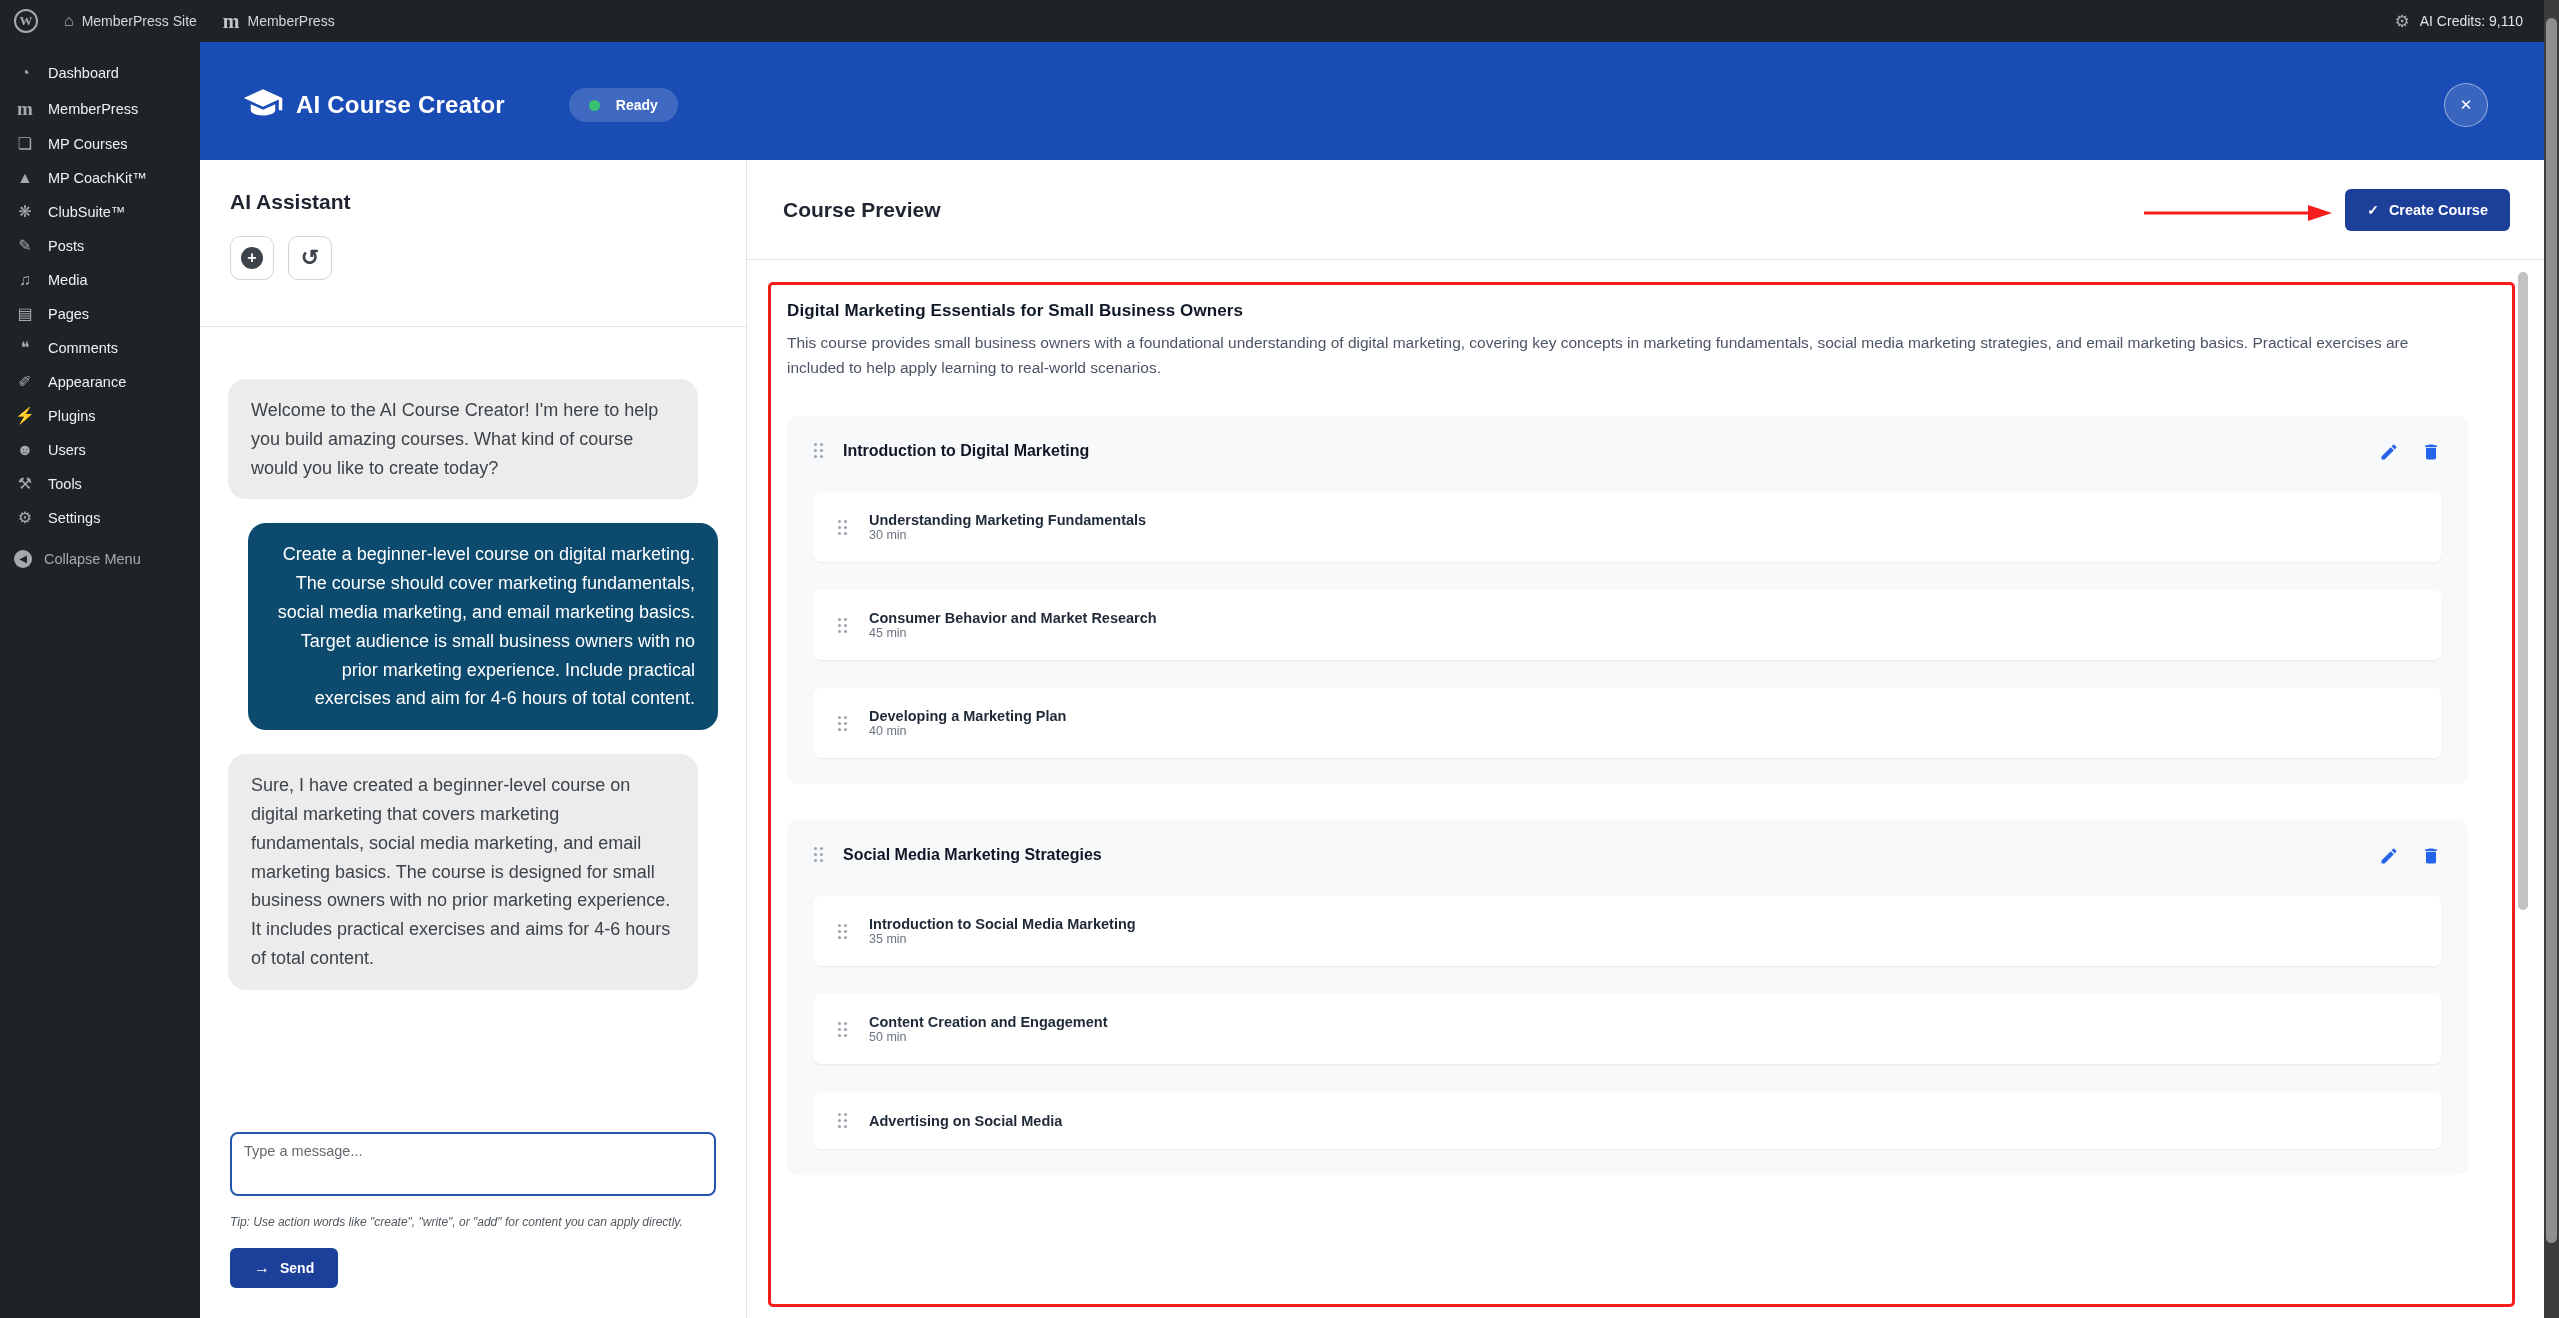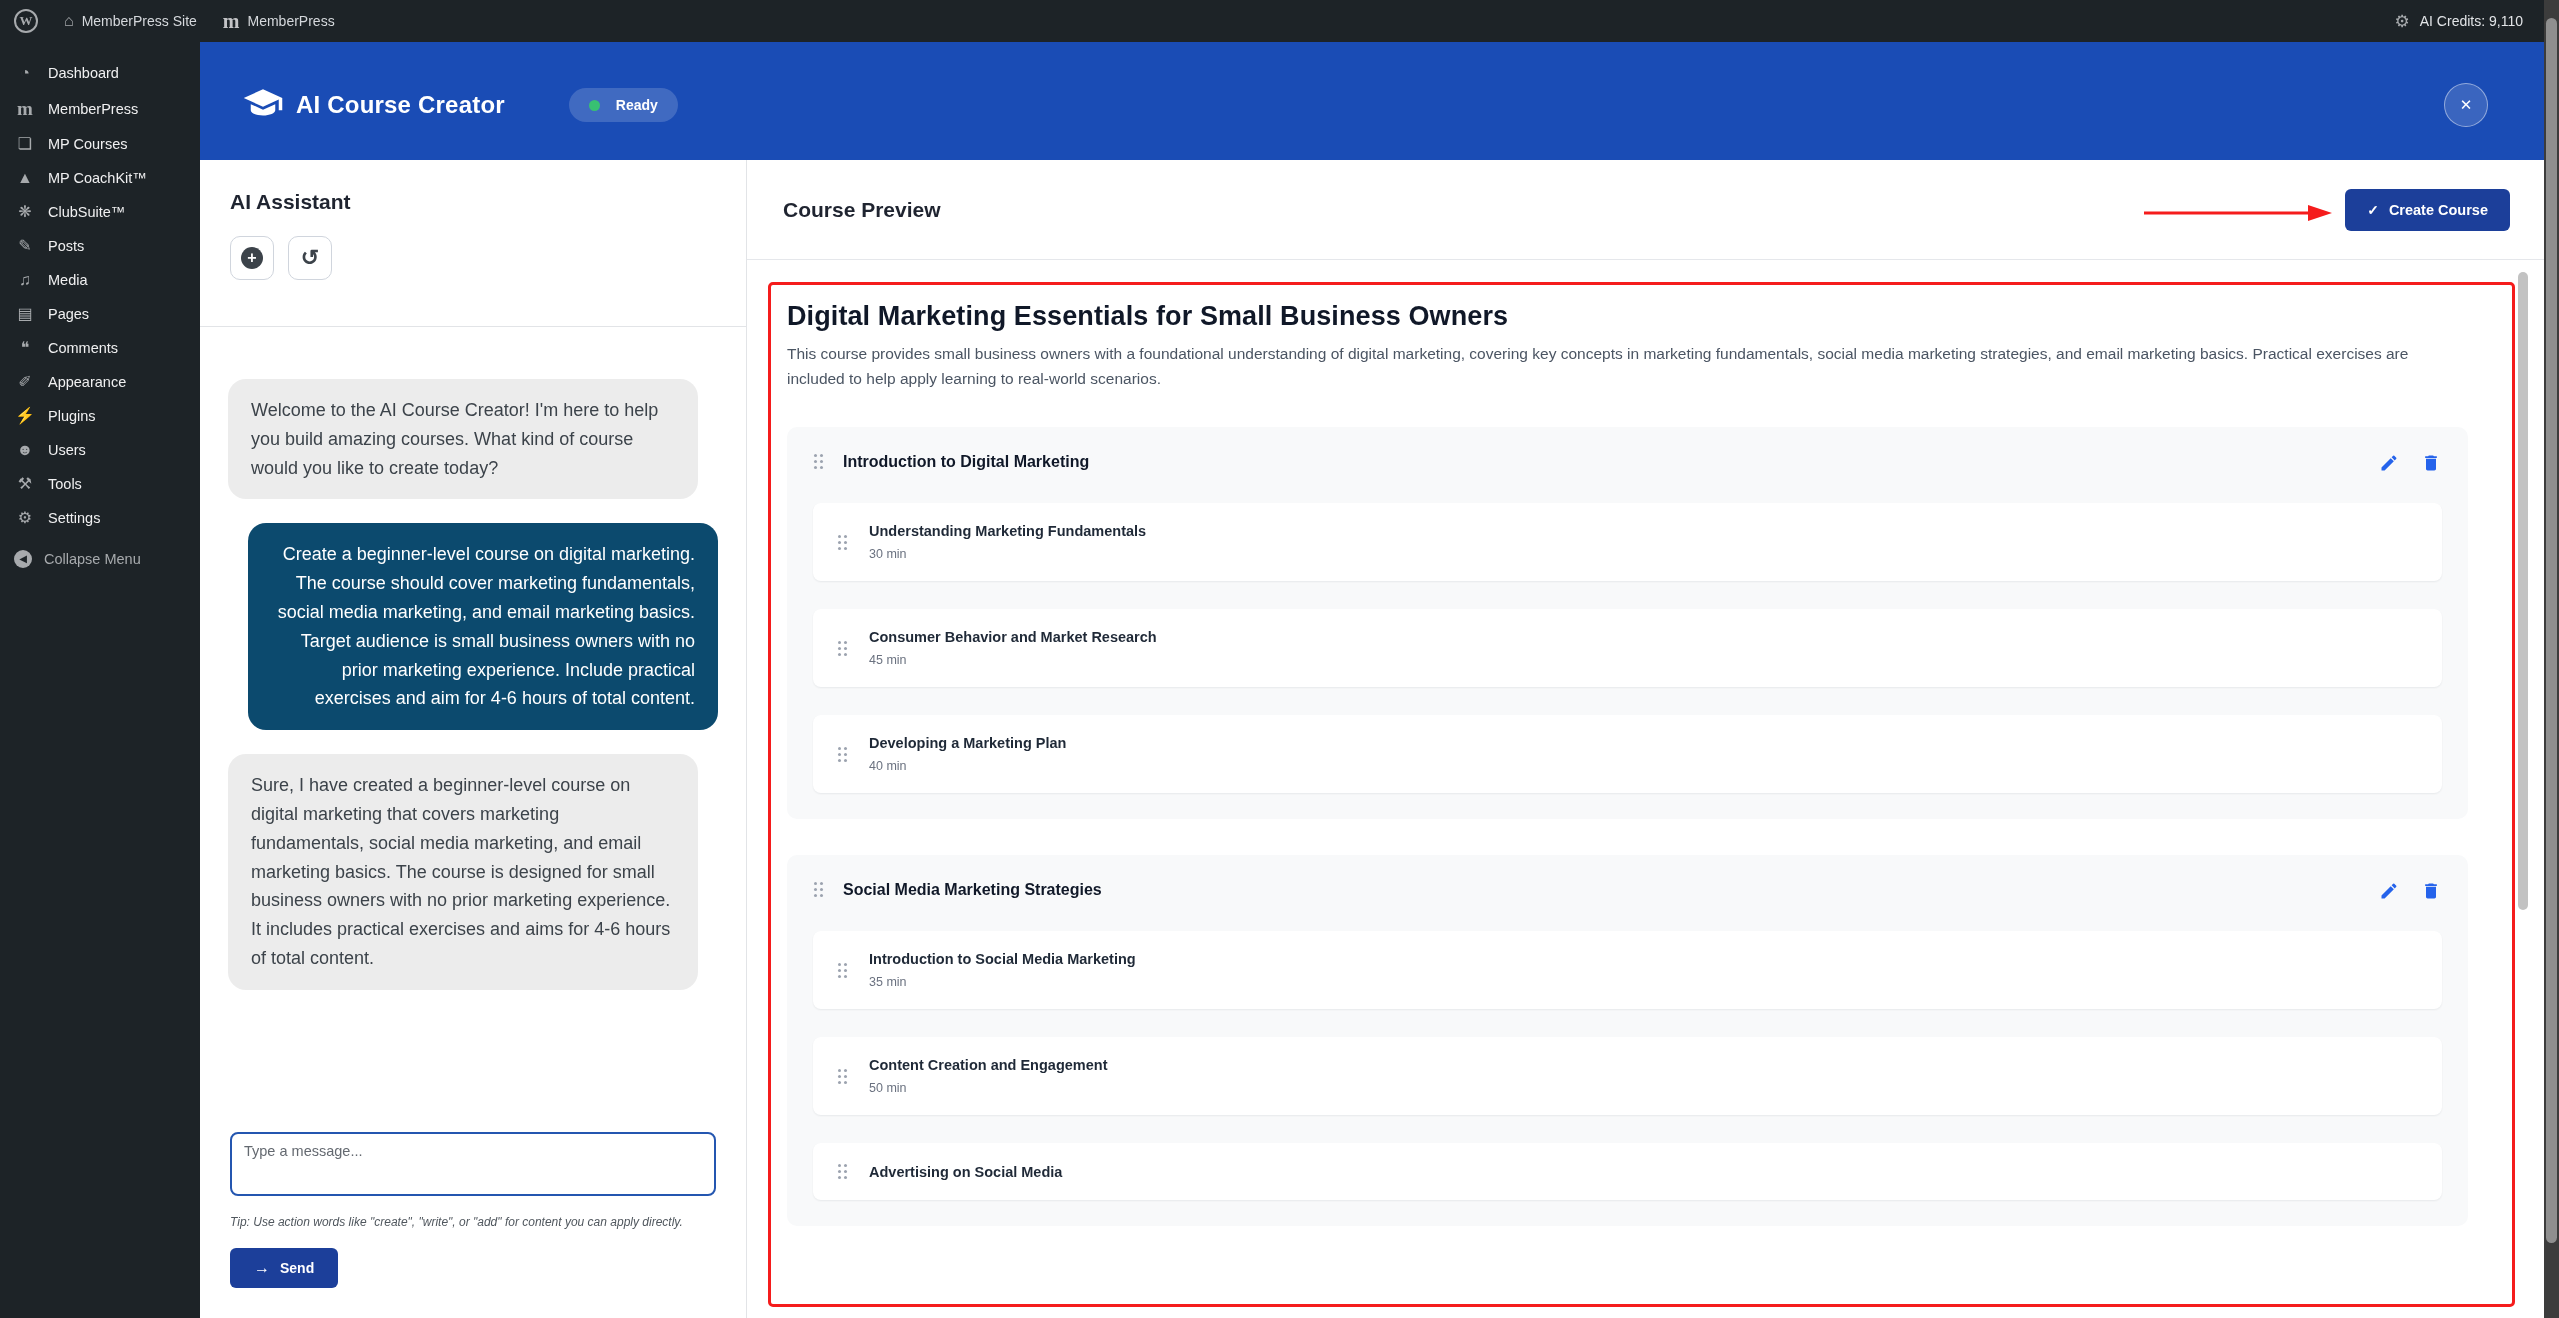--- a/index.html
+++ b/index.html
@@ -87,38 +87,38 @@
   .create-btn{margin-left:auto;background:var(--button-blue);color:#fff;border:none;border-radius:6px;
     padding:13px 22px;font-size:14.5px;font-weight:700;display:inline-flex;align-items:center;gap:10px;
     cursor:pointer;font-family:"Liberation Sans",sans-serif;}
   .check-glyph{font-size:14px;line-height:1;}
 
   .annotation-arrow{position:absolute;top:44px;right:212px;width:188px;height:18px;pointer-events:none;z-index:5;}
 
   .annotation-box{margin:22px 0 0 21px;width:1747px;height:1025px;border:3px solid var(--annotation-red);
     border-radius:5px;padding:16px 44px 0 16px;overflow:hidden;position:relative;}
 
-  .course-title{font-size:27px;font-weight:700;color:#101828;letter-spacing:.1px;}
+  .course-title{font-size:17px;font-weight:700;color:#101828;letter-spacing:.1px;}
   .course-desc{margin-top:9px;font-size:15.5px;color:#4b5563;line-height:1.62;max-width:1690px;}
 
   .section-card{background:#f8f9fa;border-radius:10px;margin-top:36px;padding:26px;}
   .section-head{display:flex;align-items:flex-start;gap:18px;}
   .section-title{font-size:16px;font-weight:700;color:#101828;}
   .section-actions{margin-left:auto;display:flex;align-items:center;gap:20px;}
   .icon-btn{background:none;border:none;cursor:pointer;width:22px;height:22px;padding:0;}
   .icon-btn svg{width:20px;height:20px;fill:#2563eb;}
 
   .drag-dots{width:12px;height:17px;position:relative;flex:0 0 12px;cursor:grab;}
   .drag-dots::before{content:"";position:absolute;left:1px;top:1px;width:3px;height:3px;border-radius:50%;
     background:#9ca3af;box-shadow:0 6px 0 #9ca3af,0 12px 0 #9ca3af,6px 0 0 #9ca3af,6px 6px 0 #9ca3af,6px 12px 0 #9ca3af;}
 
   .lesson-card{background:#fff;border-radius:8px;margin-top:28px;padding:20px 24px;
     box-shadow:0 1px 2px rgba(16,24,40,.07);display:flex;align-items:center;gap:20px;}
   .lesson-title{font-size:14.5px;font-weight:700;color:#1f2937;}
-  .lesson-duration{margin-top:8px;font-size:12.5px;color:#6b7280;}
+  .lesson-duration{font-size:12.5px;color:#6b7280;}
 
   .inner-scrollbar{position:absolute;right:16px;top:112px;width:10px;height:638px;background:#c2c2c2;
     border-radius:6px;cursor:pointer;}
 
   
   .browser-scrollbar{position:absolute;right:0;top:0;width:15px;height:1318px;background:#3c3c3c;z-index:40;}
   .browser-thumb{position:absolute;left:2px;top:18px;width:11px;height:1225px;background:#8f8f8f;
     border-radius:6px;cursor:pointer;}
 </style>
 </head>

